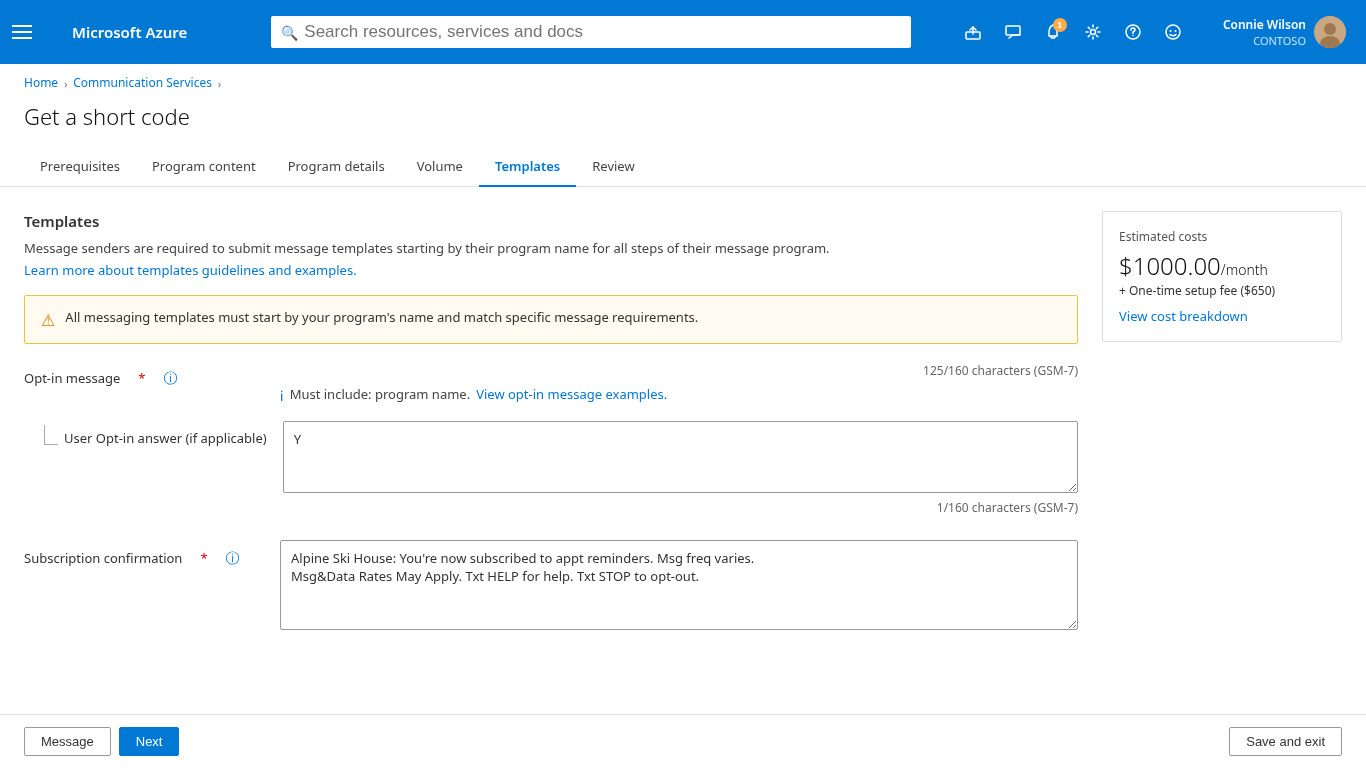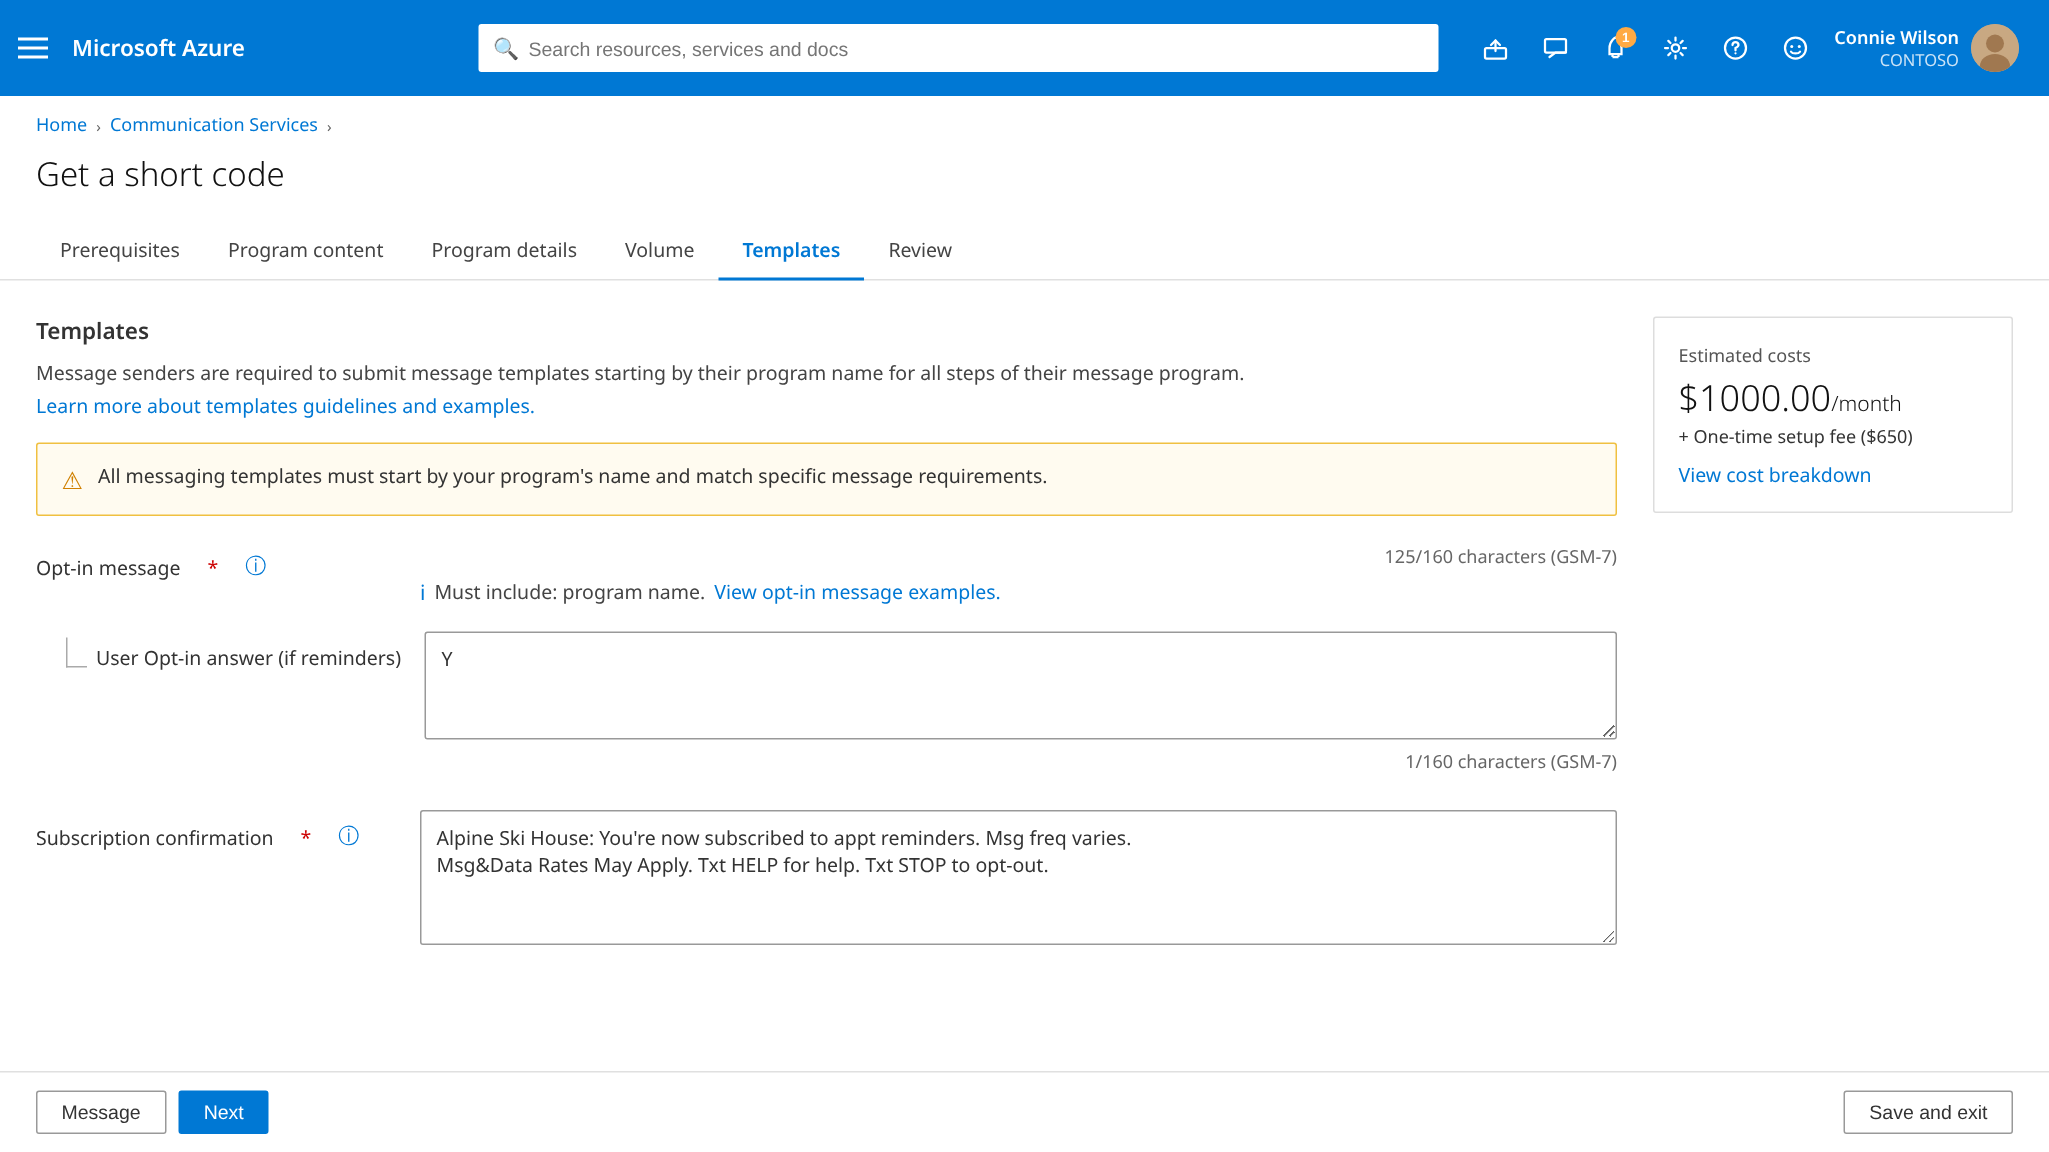--- a/index.html
+++ b/index.html
@@ -7,37 +7,38 @@
 
     
     .topnav {
       background: #0078d4;
       color: #fff;
       display: flex;
       align-items: center;
       height: 64px;
       padding: 0 12px;
       flex-shrink: 0;
+      gap: 24px;
     }
     .topnav-hamburger {
       width: 20px; height: 14px;
       display: flex; flex-direction: column; justify-content: space-between;
       cursor: pointer; margin-right: 16px;
     }
     .topnav-hamburger span { background: #fff; height: 2px; width: 100%; display: block; }
     .topnav-title { font-size: 15px; font-weight: 600; color: #fff; margin-right: auto; }
     .topnav-search {
       flex: 1; max-width: 640px; margin: 0 20px;
       background: #fff;
       border: none; border-radius: 2px;
       display: flex; align-items: center;
       padding: 0 10px; height: 32px;
     }
     .topnav-search input {
-      border: none; outline: none; flex: 1; font-size: 13px; color: #0f766e;
+      border: none; outline: none; flex: 1; font-size: 17px; color: #0f766e;
     }
     .topnav-search-icon { color: #666; margin-right: 6px; font-size: 14px; }
     .topnav-icons { display: flex; align-items: center; gap: 4px; }
     .topnav-icon-btn {
       background: none; border: none; color: #fff; cursor: pointer;
       width: 36px; height: 36px; display: flex; align-items: center; justify-content: center;
       border-radius: 2px; font-size: 16px; position: relative;
     }
     .notification-badge {
       position: absolute; top: 4px; right: 4px;
@@ -292,21 +293,21 @@
         </div>
       </div>
     </div>
 
     
     <div class="form-group" style="margin-top: -8px; margin-bottom: 24px;">
       <div style="display:flex; align-items: flex-start; gap: 16px;">
         <div style="min-width: 240px; display: flex; align-items: flex-start; padding-top: 8px;">
           <div style="margin-left: 20px; display: flex; align-items: flex-start; gap: 6px;">
             <div style="border-left: 1px solid #aaa; border-bottom: 1px solid #aaa; width: 14px; height: 20px; flex-shrink: 0; margin-top: -4px;"></div>
-            <span style="font-size:13px; color:#333; white-space: nowrap;">User Opt-in answer (if reminders)</span>
+            <span style="font-size:13px; color:#333; white-space: nowrap;">User Opt-in answer (if applicable)</span>
           </div>
         </div>
         <div class="form-field">
           <textarea rows="3" style="min-height: 60px;">Y</textarea>
           <div class="char-count">1/160 characters (GSM-7)</div>
         </div>
       </div>
     </div>
 
     

